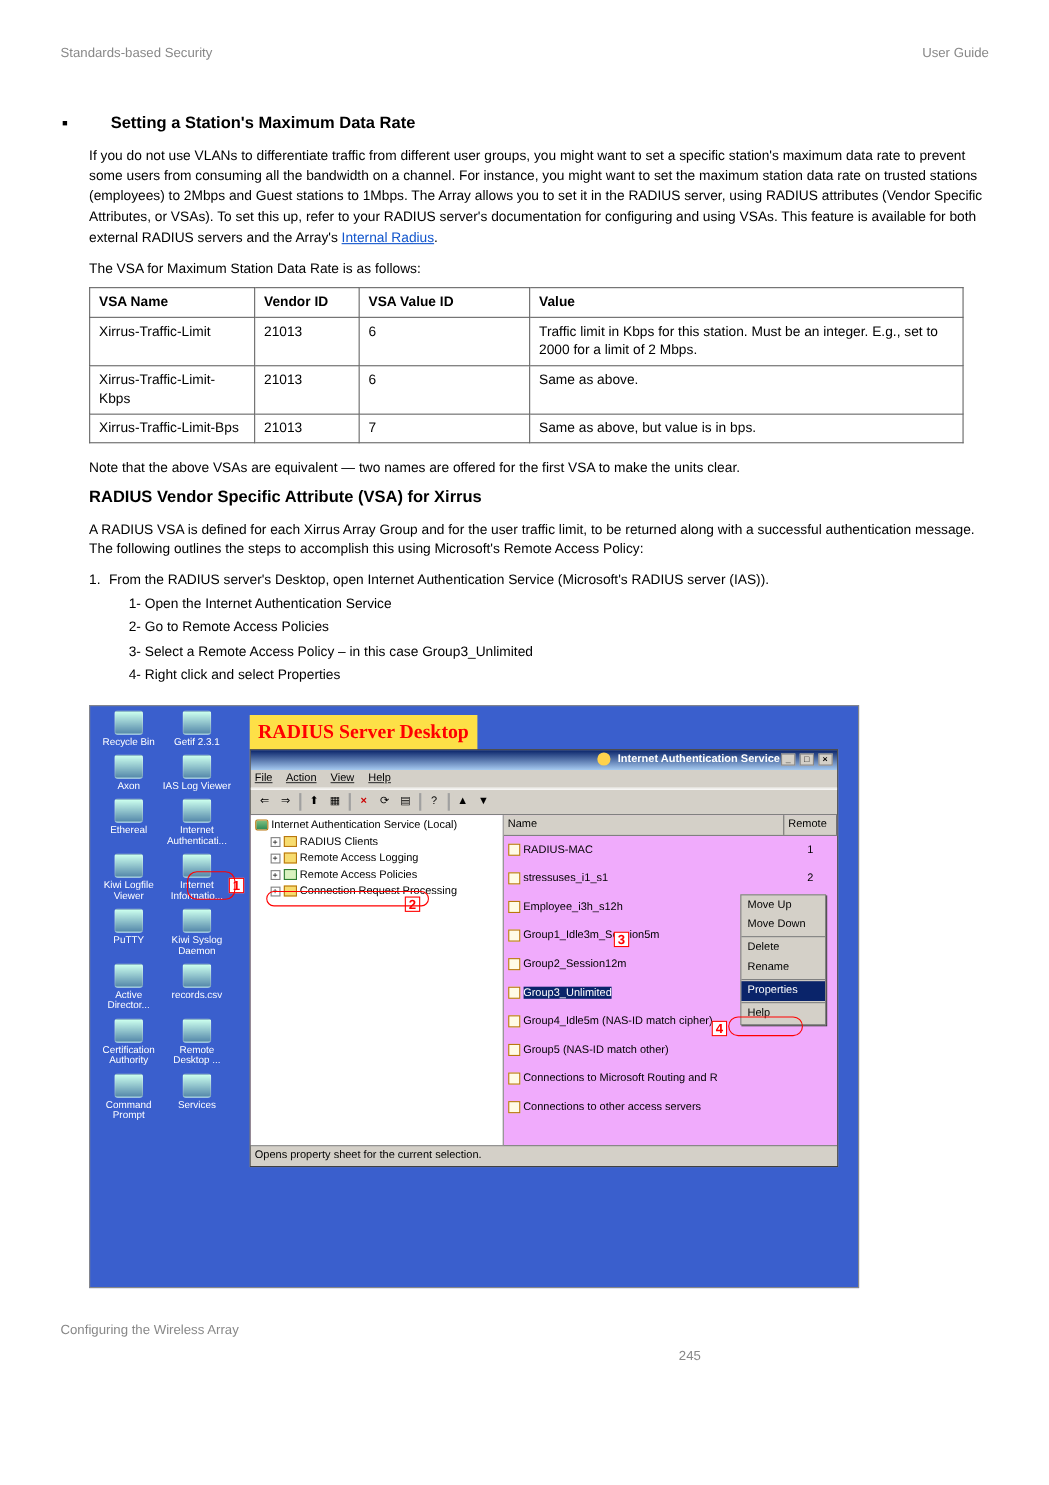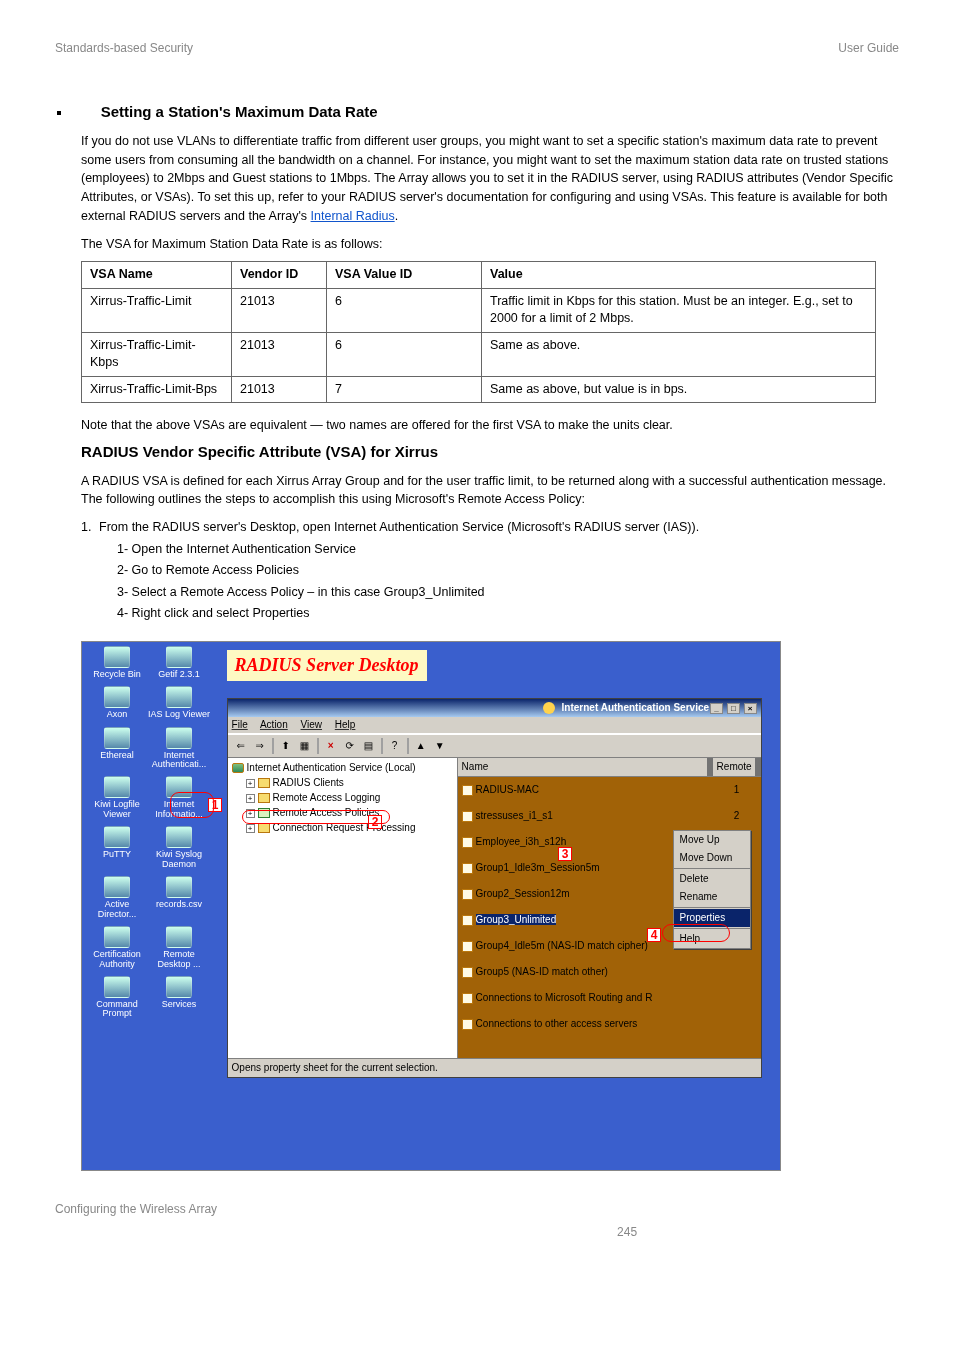--- a/index.html
+++ b/index.html
@@ -68,23 +68,23 @@
   .desk-icon .ico {
     width: 26px; height: 22px;
     margin: 0 auto 2px auto;
     background: linear-gradient(#cfe, #58a);
     border-radius: 3px;
     border: 1px solid #fff3;
   }
   .desk-icon .lbl { font-size: 9px; color: #fff; line-height: 1.05; }
   .dock-grid { display:flex; flex-wrap: wrap; width: 135px; }
   .ias-title {
-    color:#ff0000; background:#fef9c3; font-family: Georgia, serif;
+    color:#ff0000; background:#fde047; font-family: Georgia, serif;
     font-weight: bold; font-size: 18px;
-    padding: 3px 8px; display:inline-block; margin: 6px 0 17px 0; font-style: italic;
+    padding: 3px 8px; display:inline-block; margin: 6px 0 0 0;
   }
   .ias-window {
     width: 535px;
     background: #d4d0c8;
     border: 1px solid #404040;
     color: #000;
     font-size: 10px;
     margin-left: 0;
   }
   .ias-title-bar {
@@ -97,31 +97,31 @@
   }
   .ias-title-bar .btns span {
     display:inline-block; width:13px; height:11px; background:#d4d0c8;
     border:1px solid #888; margin-left:1px; font-size:8px; text-align:center; line-height:10px; color:#000;
   }
   .ias-menu { background:#d4d0c8; border-bottom:1px solid #fff; padding:1px 4px; }
   .ias-menu span { margin-right:10px; text-decoration: underline; text-decoration-color:#333; text-underline-offset:1px; cursor:default;}
   .ias-toolbar { background:#d4d0c8; border-top:1px solid #fff; border-bottom:1px solid #808080; padding:2px 4px; display:flex; gap:1px; align-items:center;}
   .ias-tbtn { width:18px; height:18px; border:1px solid #d4d0c8; display:inline-flex; align-items:center; justify-content:center; font-size:10px; }
   .ias-tbtn.sep { width:2px; border:none; background:#a0a0a0; height:16px; margin:0 2px; }
-  .ias-body { display:flex; height: 300px; background:#a16207;}
+  .ias-body { display:flex; height: 300px; background:#f0abfc;}
   .ias-tree { width: 230px; border-right:1px solid #808080; background:#fff; padding: 2px 4px; font-size:10px; }
   .ias-tree .node { white-space: nowrap; margin:1px 0; }
   .ias-tree .expander { display:inline-block; width:9px; height:9px; border:1px solid #808080; text-align:center; line-height:7px; font-size:8px; margin-right:3px; background:#fff;}
   .ias-tree .fld { color:#000; }
   .ias-tree .indent { margin-left: 14px; }
   .ias-tree .ico-sm { display:inline-block; width:12px; height:10px; background:#f7dc6f; border:1px solid #b9770e; margin-right:3px; vertical-align:middle;}
   .ias-tree .ico-root { background: linear-gradient(#7fbf7f,#2e8b57); border-radius:2px; }
   .ias-list { flex:1; position:relative; }
   .ias-list-header { display:flex; background:#d4d0c8; border-bottom:1px solid #808080; }
-  .ias-list-header .col { padding:2px 4px; border-right:6px solid #737373; font-size:10px; }
+  .ias-list-header .col { padding:2px 4px; border-right:1px solid #737373; font-size:10px; }
   .ias-list-header .col.name { flex:1; }
   .ias-list-header .col.order { width:48px; }
   .ias-row { display:flex; }
   .ias-row .cell { padding:6px 4px; font-size:10px; }
   .ias-row .cell.name { flex:1; white-space: nowrap; overflow:hidden; }
   .ias-row .cell.order { width:48px; text-align:center; }
   .ias-row.selected .cell.name span.seltext { background:#0a246a; color:#fff; }
   .ias-row .doc-ico { display:inline-block; width:11px; height:11px; border:1px solid #b9770e; background:#fffbe6; margin-right:3px; vertical-align:middle;}
   .ctx-menu {
     position:absolute; right: 10px; top: 72px;

